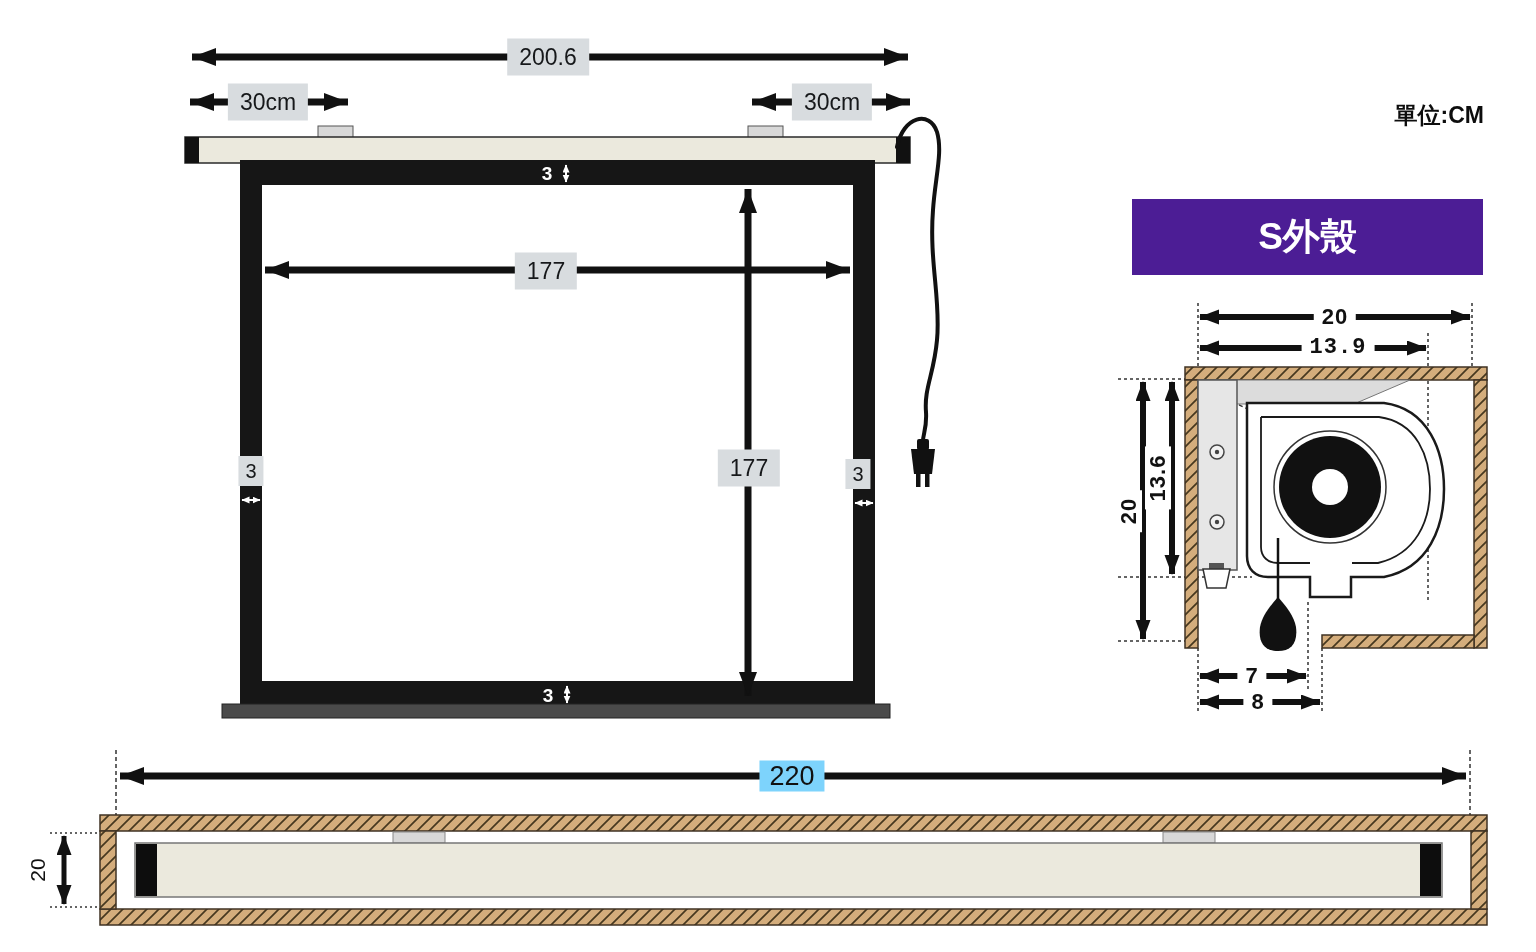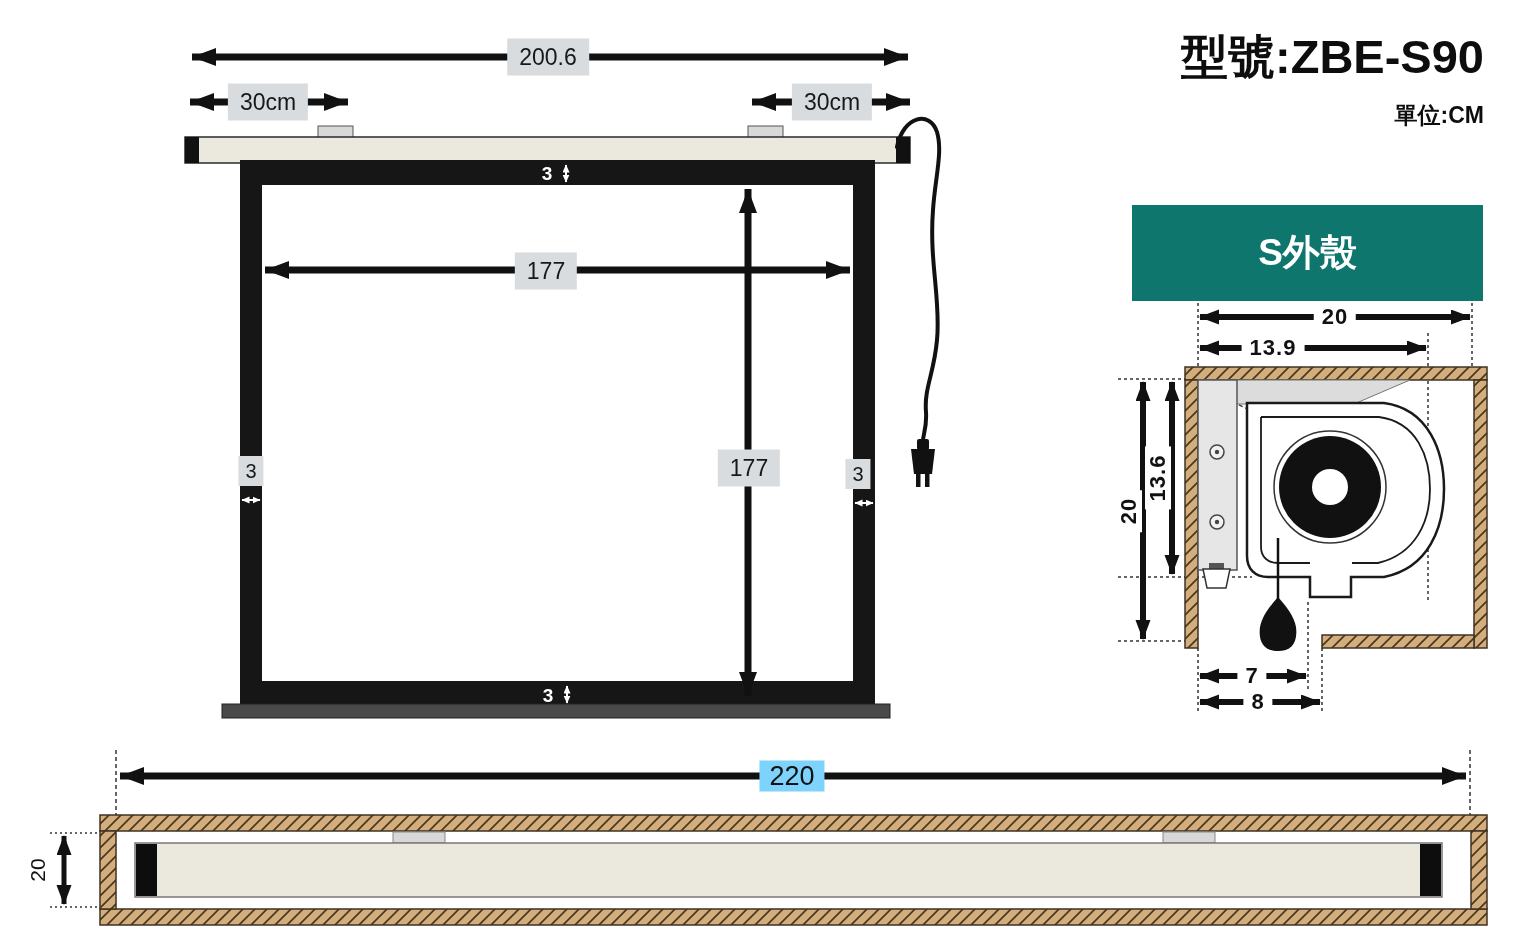--- a/index.html
+++ b/index.html
@@ -15,21 +15,21 @@
   .boxed{background:#d8dcdf;padding:7px 12px;font-size:23px;color:#16181a;}
   .boxed.small{padding:5px 7px;font-size:20px;}
   .white-txt{color:#ffffff;font-size:19px;font-weight:bold;background:transparent;}
   .sec{background:#ffffff;padding:2px 8px;font-size:22px;font-weight:bold;letter-spacing:1px;color:#111;}
   .rot{transform:translate(-50%,-50%) rotate(-90deg);}
   .title{
     position:absolute;right:52px;top:26px;font-size:47px;font-weight:bold;color:#0d0d0d;letter-spacing:0px;
   }
   .unit{position:absolute;right:52px;top:100px;font-size:23px;font-weight:bold;color:#0d0d0d;margin-left:32px;}
   .banner{
-    position:absolute;left:1132px;top:205px;width:351px;height:96px;background:#0f766e;
+    position:absolute;left:1132px;top:199px;width:351px;height:76px;background:#4c1d95;
     display:flex;align-items:center;justify-content:center;font-size:37px;color:#ffffff;font-weight:bold;
   }
   .side220{background:#7dd3fc;padding:2px 10px;font-size:27px;font-weight:normal;color:#111;}
   .side20{background:#ffffff;padding:1px 6px;font-size:21px;color:#111;}
 </style>
 </head>
 <body>
 
 <div class="stage">
 
@@ -167,36 +167,35 @@
       </g>
 
       <g stroke="#333" stroke-width="1.5" stroke-dasharray="2,3">
         <line x1="50" y1="833" x2="100" y2="833"></line>
         <line x1="50" y1="907" x2="100" y2="907"></line>
       </g>
       <line x1="64" y1="836" x2="64" y2="904" stroke="#111" stroke-width="5" marker-start="url(#mm)" marker-end="url(#mm)"></line>
     </g>
   </svg>
 
-  <div class="title">型號:ZBE-S90</div>
   <div class="unit">單位:CM</div>
   <div class="banner">S外殼</div>
 
   <div class="lbl boxed" style="left:548px;top:57px;">200.6</div>
   <div class="lbl boxed" style="left:268px;top:102px;">30cm</div>
   <div class="lbl boxed" style="left:832px;top:102px;">30cm</div>
   <div class="lbl boxed" style="left:546px;top:271px;">177</div>
   <div class="lbl boxed" style="left:749px;top:468px;">177</div>
   <div class="lbl boxed small" style="left:251px;top:471px;">3</div>
   <div class="lbl boxed small" style="left:858px;top:474px;">3</div>
   <div class="lbl white-txt" style="left:547px;top:173px;">3</div>
   <div class="lbl white-txt" style="left:548px;top:695px;">3</div>
 
   <div class="lbl sec" style="left:1335px;top:317px;">20</div>
-  <div class="lbl sec" style="left:1273px;top:348px;">13.9</div>
+  <div class="lbl sec" style="left:1338px;top:348px;font-family:Liberation Mono, monospace;">13.9</div>
   <div class="lbl sec rot" style="left:1129px;top:511px;">20</div>
   <div class="lbl sec rot" style="left:1158px;top:478px;">13.6</div>
   <div class="lbl sec" style="left:1252px;top:676px;">7</div>
   <div class="lbl sec" style="left:1258px;top:702px;">8</div>
 
   <div class="lbl side220" style="left:792px;top:776px;">220</div>
   <div class="lbl side20 rot" style="left:37px;top:870px;">20</div>
 
 </div>
 

